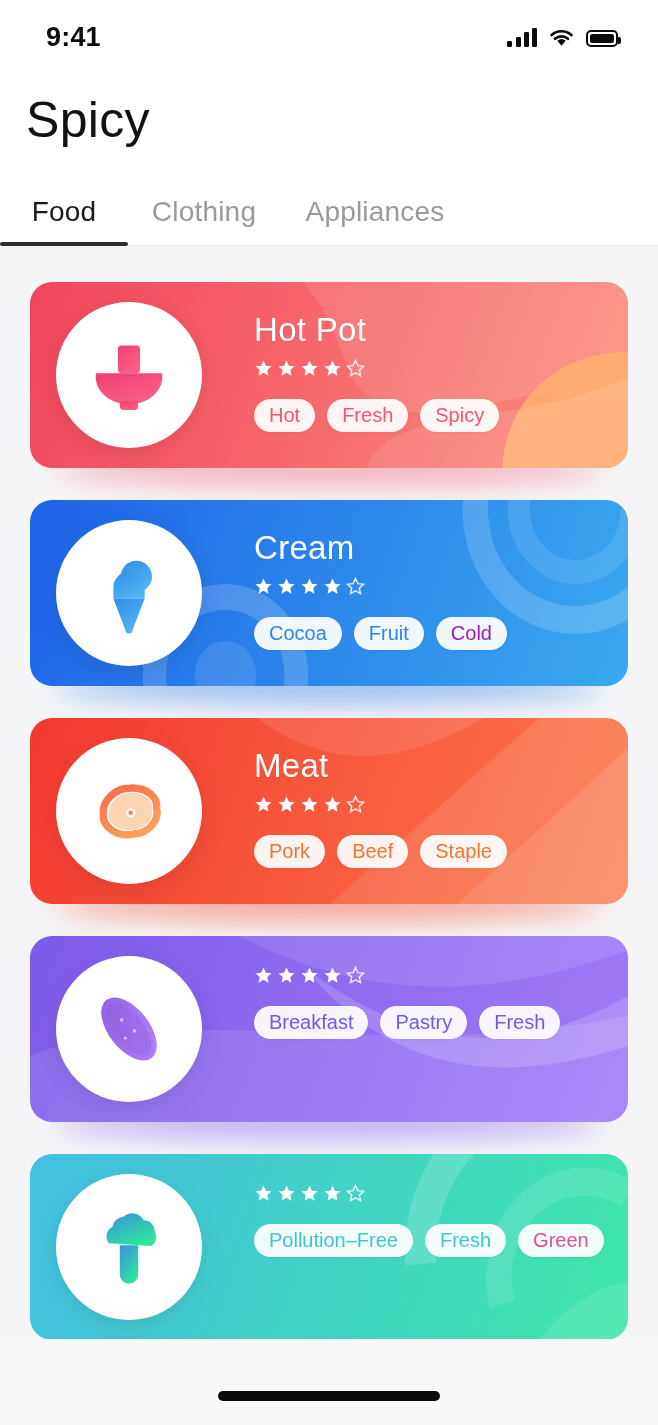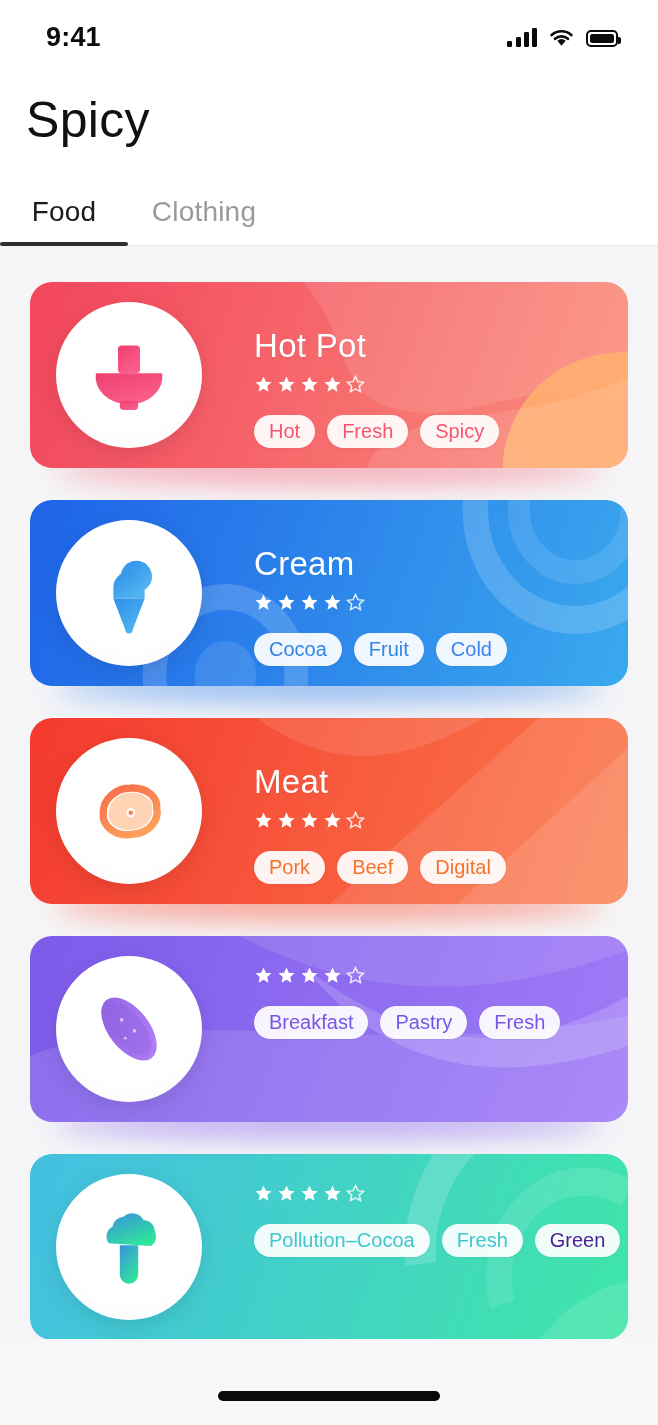--- a/index.html
+++ b/index.html
@@ -80,21 +80,20 @@
     box-shadow:0 6px 22px rgba(0,0,0,.10);
     display:flex; align-items:center; justify-content:center; z-index:3;
   }
   .icon-circle svg { width:92px; height:92px; display:block; }
 
   .card-body { position:absolute; left:224px; top:30px; right:20px; z-index:3; }
   .card-title {
     font-size:33px; color:#ffffff; font-weight:400; letter-spacing:.3px;
     line-height:1.1; margin-bottom:11px;
     text-shadow:0 1px 2px rgba(0,0,0,.07);
-    margin-top:16px;
   }
   .stars { display:flex; gap:4px; margin-bottom:21px; }
   .stars svg { width:19px; height:19px; display:block; }
   .tags { display:flex; gap:12px; }
   .tag {
     background:rgba(255,255,255,.93);
     border-radius:30px; padding:6px 15px 7px 15px;
     font-size:20px; line-height:1; white-space:nowrap;
     box-shadow:0 1px 3px rgba(0,0,0,.05);
   }
@@ -133,20 +132,21 @@
           <div class="fill"></div>
         </div>
     </div>
   </div>
 
   <div class="page-title">Spicy</div>
 
   <div class="tabs">
     <div class="tab t0 active">Food</div>
     <div class="tab t1">Clothing</div>
+    <div class="tab t2">Appliances</div>
     <div class="tabs-divider"></div>
     <div class="tab-underline"></div>
   </div>
 
   <div class="list" id="card-list">
       <div class="card-wrap">
         <div class="card-shadow" style="background:#f4687d"></div>
      <div class="card" style="background:linear-gradient(110deg, #f2455c 0%, #fb8f7d 100%)">
        <div class="deco">
             <svg viewBox="0 0 658 186" preserveAspectRatio="none">
@@ -254,21 +254,21 @@
               </span>
               <span>
                 <svg viewBox="0 0 20 20">
                   <path d="M10 1.6 L12.5 7 L18.4 7.7 L14 11.7 L15.2 17.5 L10 14.6 L4.8 17.5 L6 11.7 L1.6 7.7 L7.5 7 Z" fill="none" stroke="#ffffff" stroke-width="1.6" opacity=".85"></path>
                 </svg>
               </span>
             </div>
          <div class="tags">
               <span class="tag" style="color:#2f86e8">Cocoa</span>
               <span class="tag" style="color:#2f86e8">Fruit</span>
-              <span class="tag" style="color:#3b82f6">Cold</span>
+              <span class="tag" style="color:#a21caf">Cold</span>
             </div>
        </div>
      </div>
       </div>
       <div class="card-wrap">
         <div class="card-shadow" style="background:#f7543a"></div>
      <div class="card" style="background:linear-gradient(110deg, #f4392f 0%, #fb7a4a 100%)">
        <div class="deco">
             <svg viewBox="0 0 658 186" preserveAspectRatio="none">
               <path d="M330 186 L560 0 L658 0 L658 186 Z" fill="rgba(255,255,255,0.11)"></path>
@@ -315,21 +315,21 @@
               </span>
               <span>
                 <svg viewBox="0 0 20 20">
                   <path d="M10 1.6 L12.5 7 L18.4 7.7 L14 11.7 L15.2 17.5 L10 14.6 L4.8 17.5 L6 11.7 L1.6 7.7 L7.5 7 Z" fill="none" stroke="#ffffff" stroke-width="1.6" opacity=".85"></path>
                 </svg>
               </span>
             </div>
          <div class="tags">
               <span class="tag" style="color:#f2742f">Pork</span>
               <span class="tag" style="color:#f2742f">Beef</span>
-              <span class="tag" style="color:#f2742f">Digital</span>
+              <span class="tag" style="color:#f2742f">Staple</span>
             </div>
        </div>
      </div>
       </div>
       <div class="card-wrap">
         <div class="card-shadow" style="background:#8a69ef"></div>
      <div class="card" style="background:linear-gradient(110deg, #7d5bea 0%, #a07cf7 100%)">
        <div class="deco">
             <svg viewBox="0 0 658 186" preserveAspectRatio="none">
               <path d="M230 0 C380 70 520 60 658 14 L658 0 Z" fill="rgba(255,255,255,0.11)"></path>
@@ -433,23 +433,23 @@
                   <path d="M10 1.6 L12.5 7 L18.4 7.7 L14 11.7 L15.2 17.5 L10 14.6 L4.8 17.5 L6 11.7 L1.6 7.7 L7.5 7 Z" fill="#ffffff"></path>
                 </svg>
               </span>
               <span>
                 <svg viewBox="0 0 20 20">
                   <path d="M10 1.6 L12.5 7 L18.4 7.7 L14 11.7 L15.2 17.5 L10 14.6 L4.8 17.5 L6 11.7 L1.6 7.7 L7.5 7 Z" fill="none" stroke="#ffffff" stroke-width="1.6" opacity=".85"></path>
                 </svg>
               </span>
             </div>
          <div class="tags">
-              <span class="tag" style="color:#3fc6cf">Pollution–Cocoa</span>
+              <span class="tag" style="color:#3fc6cf">Pollution–Free</span>
               <span class="tag" style="color:#3fc6cf">Fresh</span>
-              <span class="tag" style="color:#4c1d95">Green</span>
+              <span class="tag" style="color:#ec4899">Green</span>
             </div>
        </div>
      </div>
       </div>
     </div>
 
   <div class="bottom-fade"></div>
   <div class="home-indicator"></div>
 </div>
 

